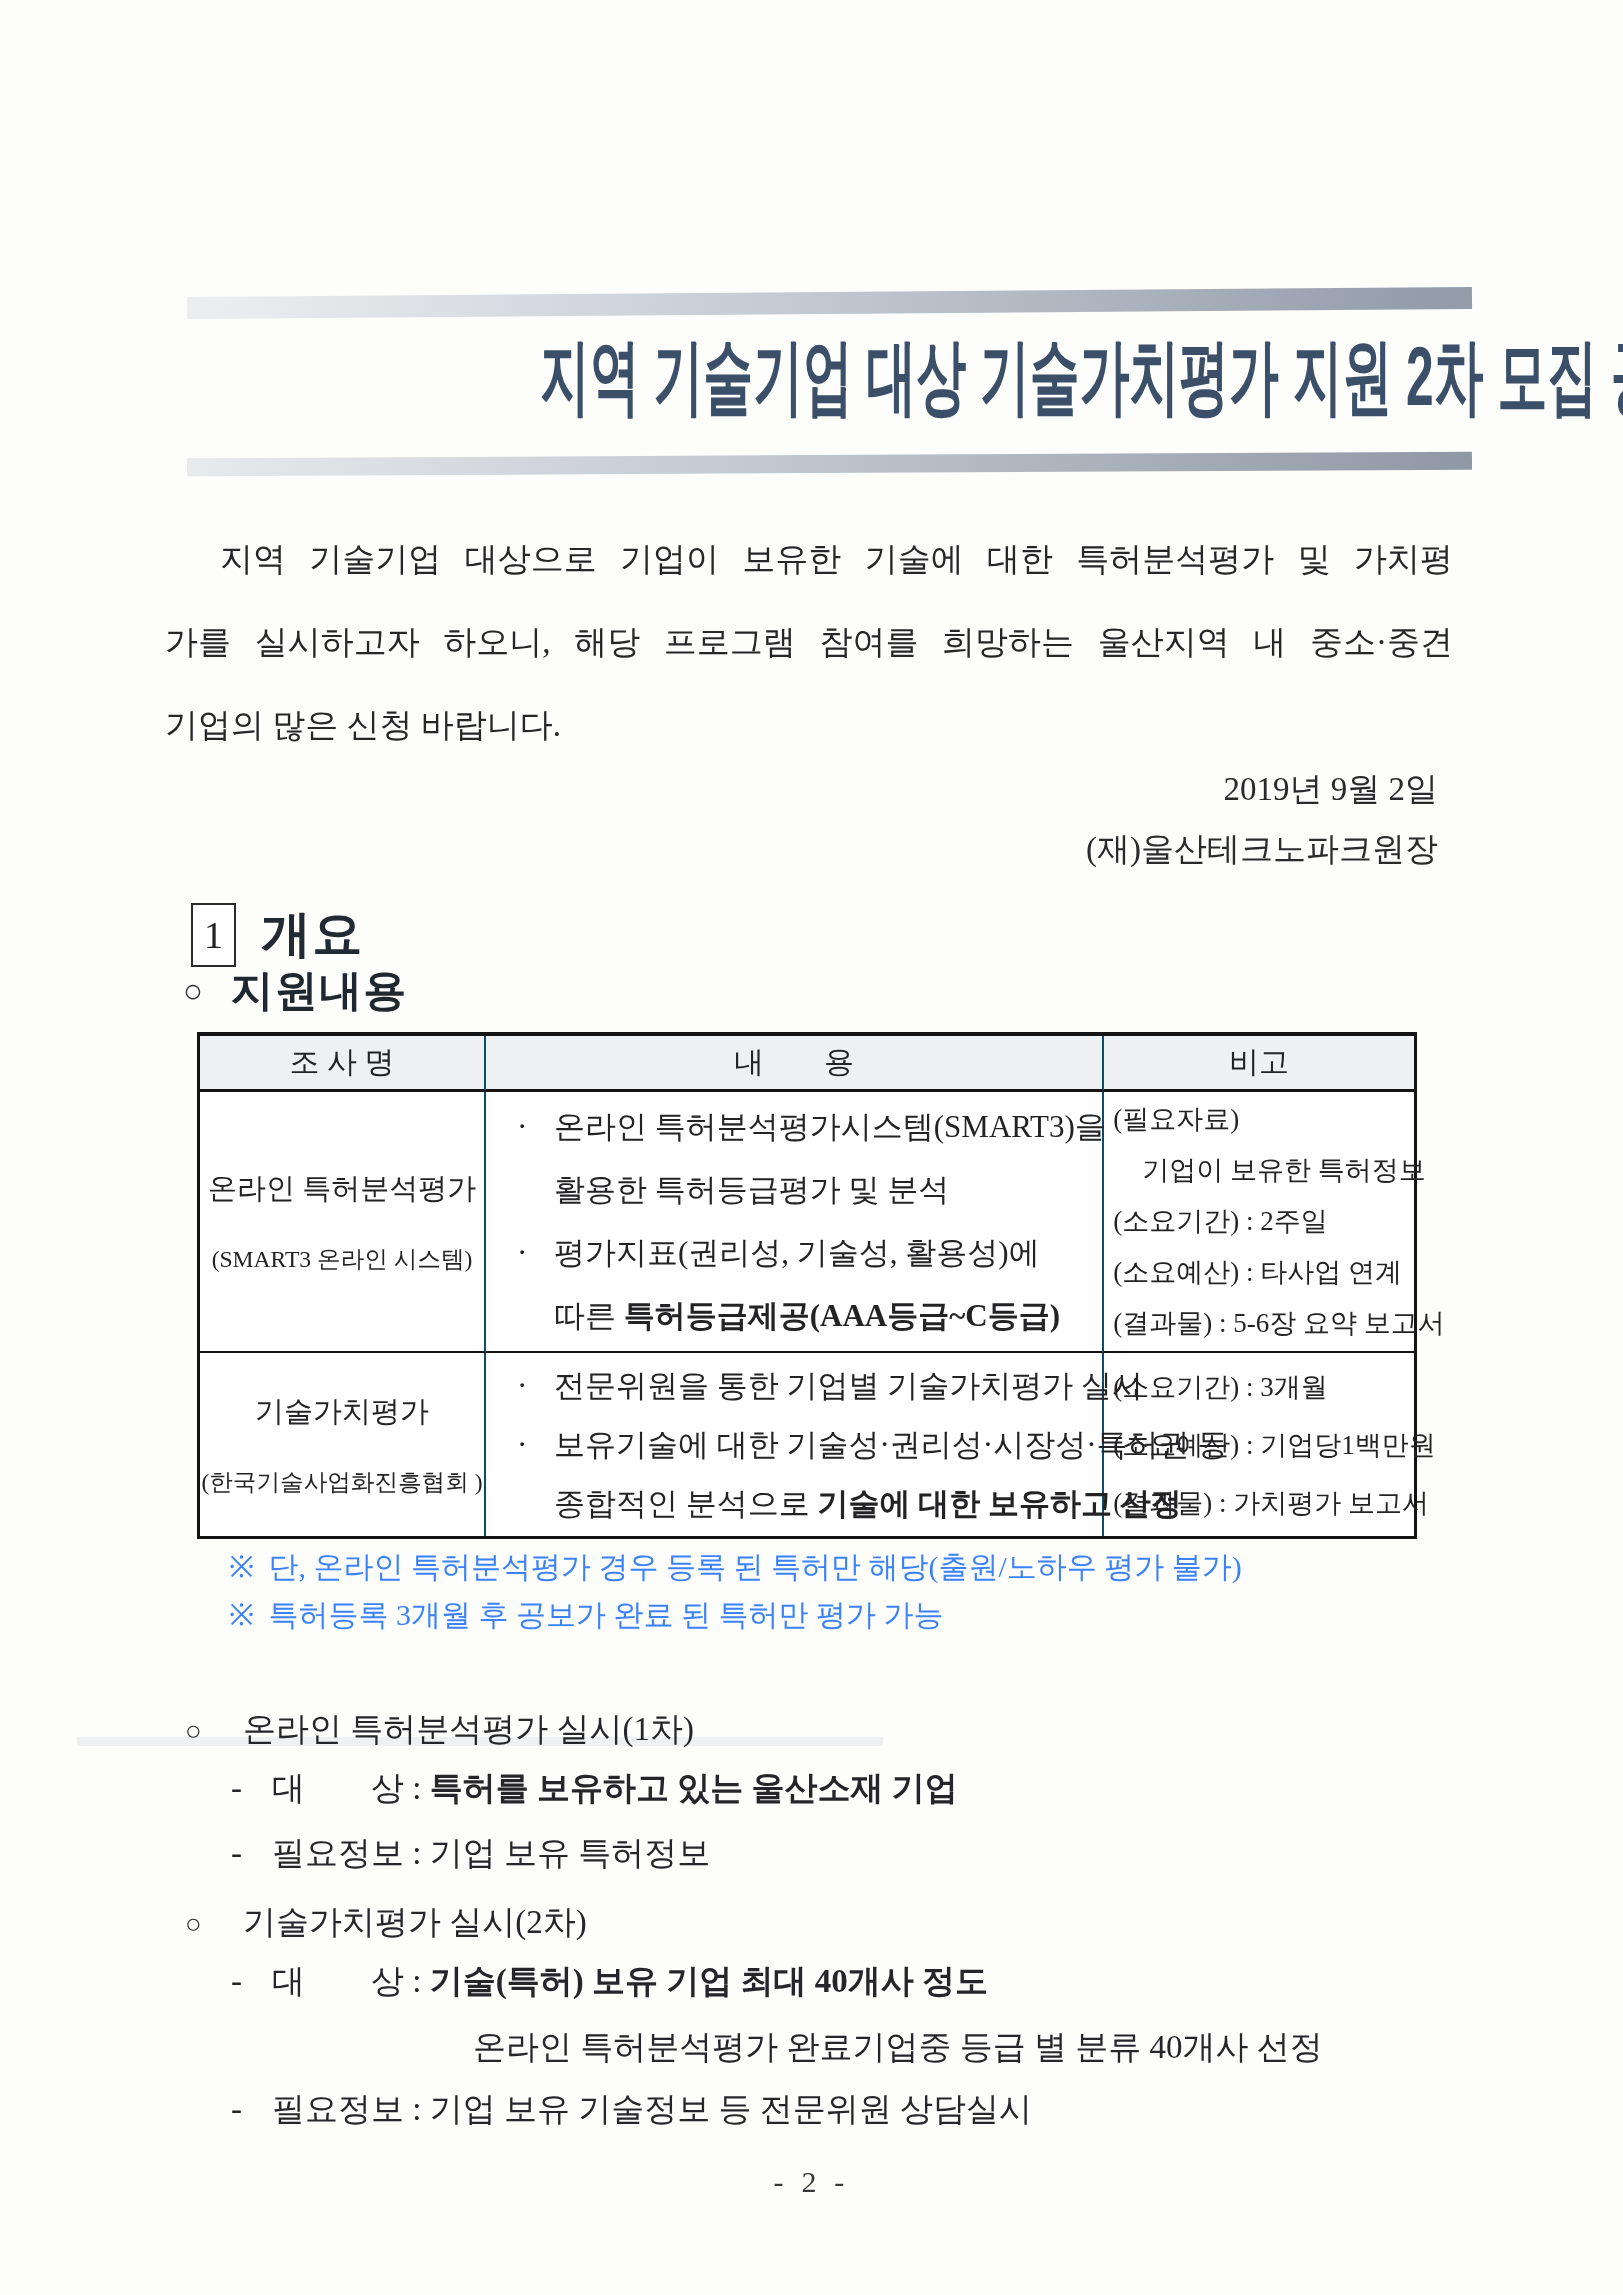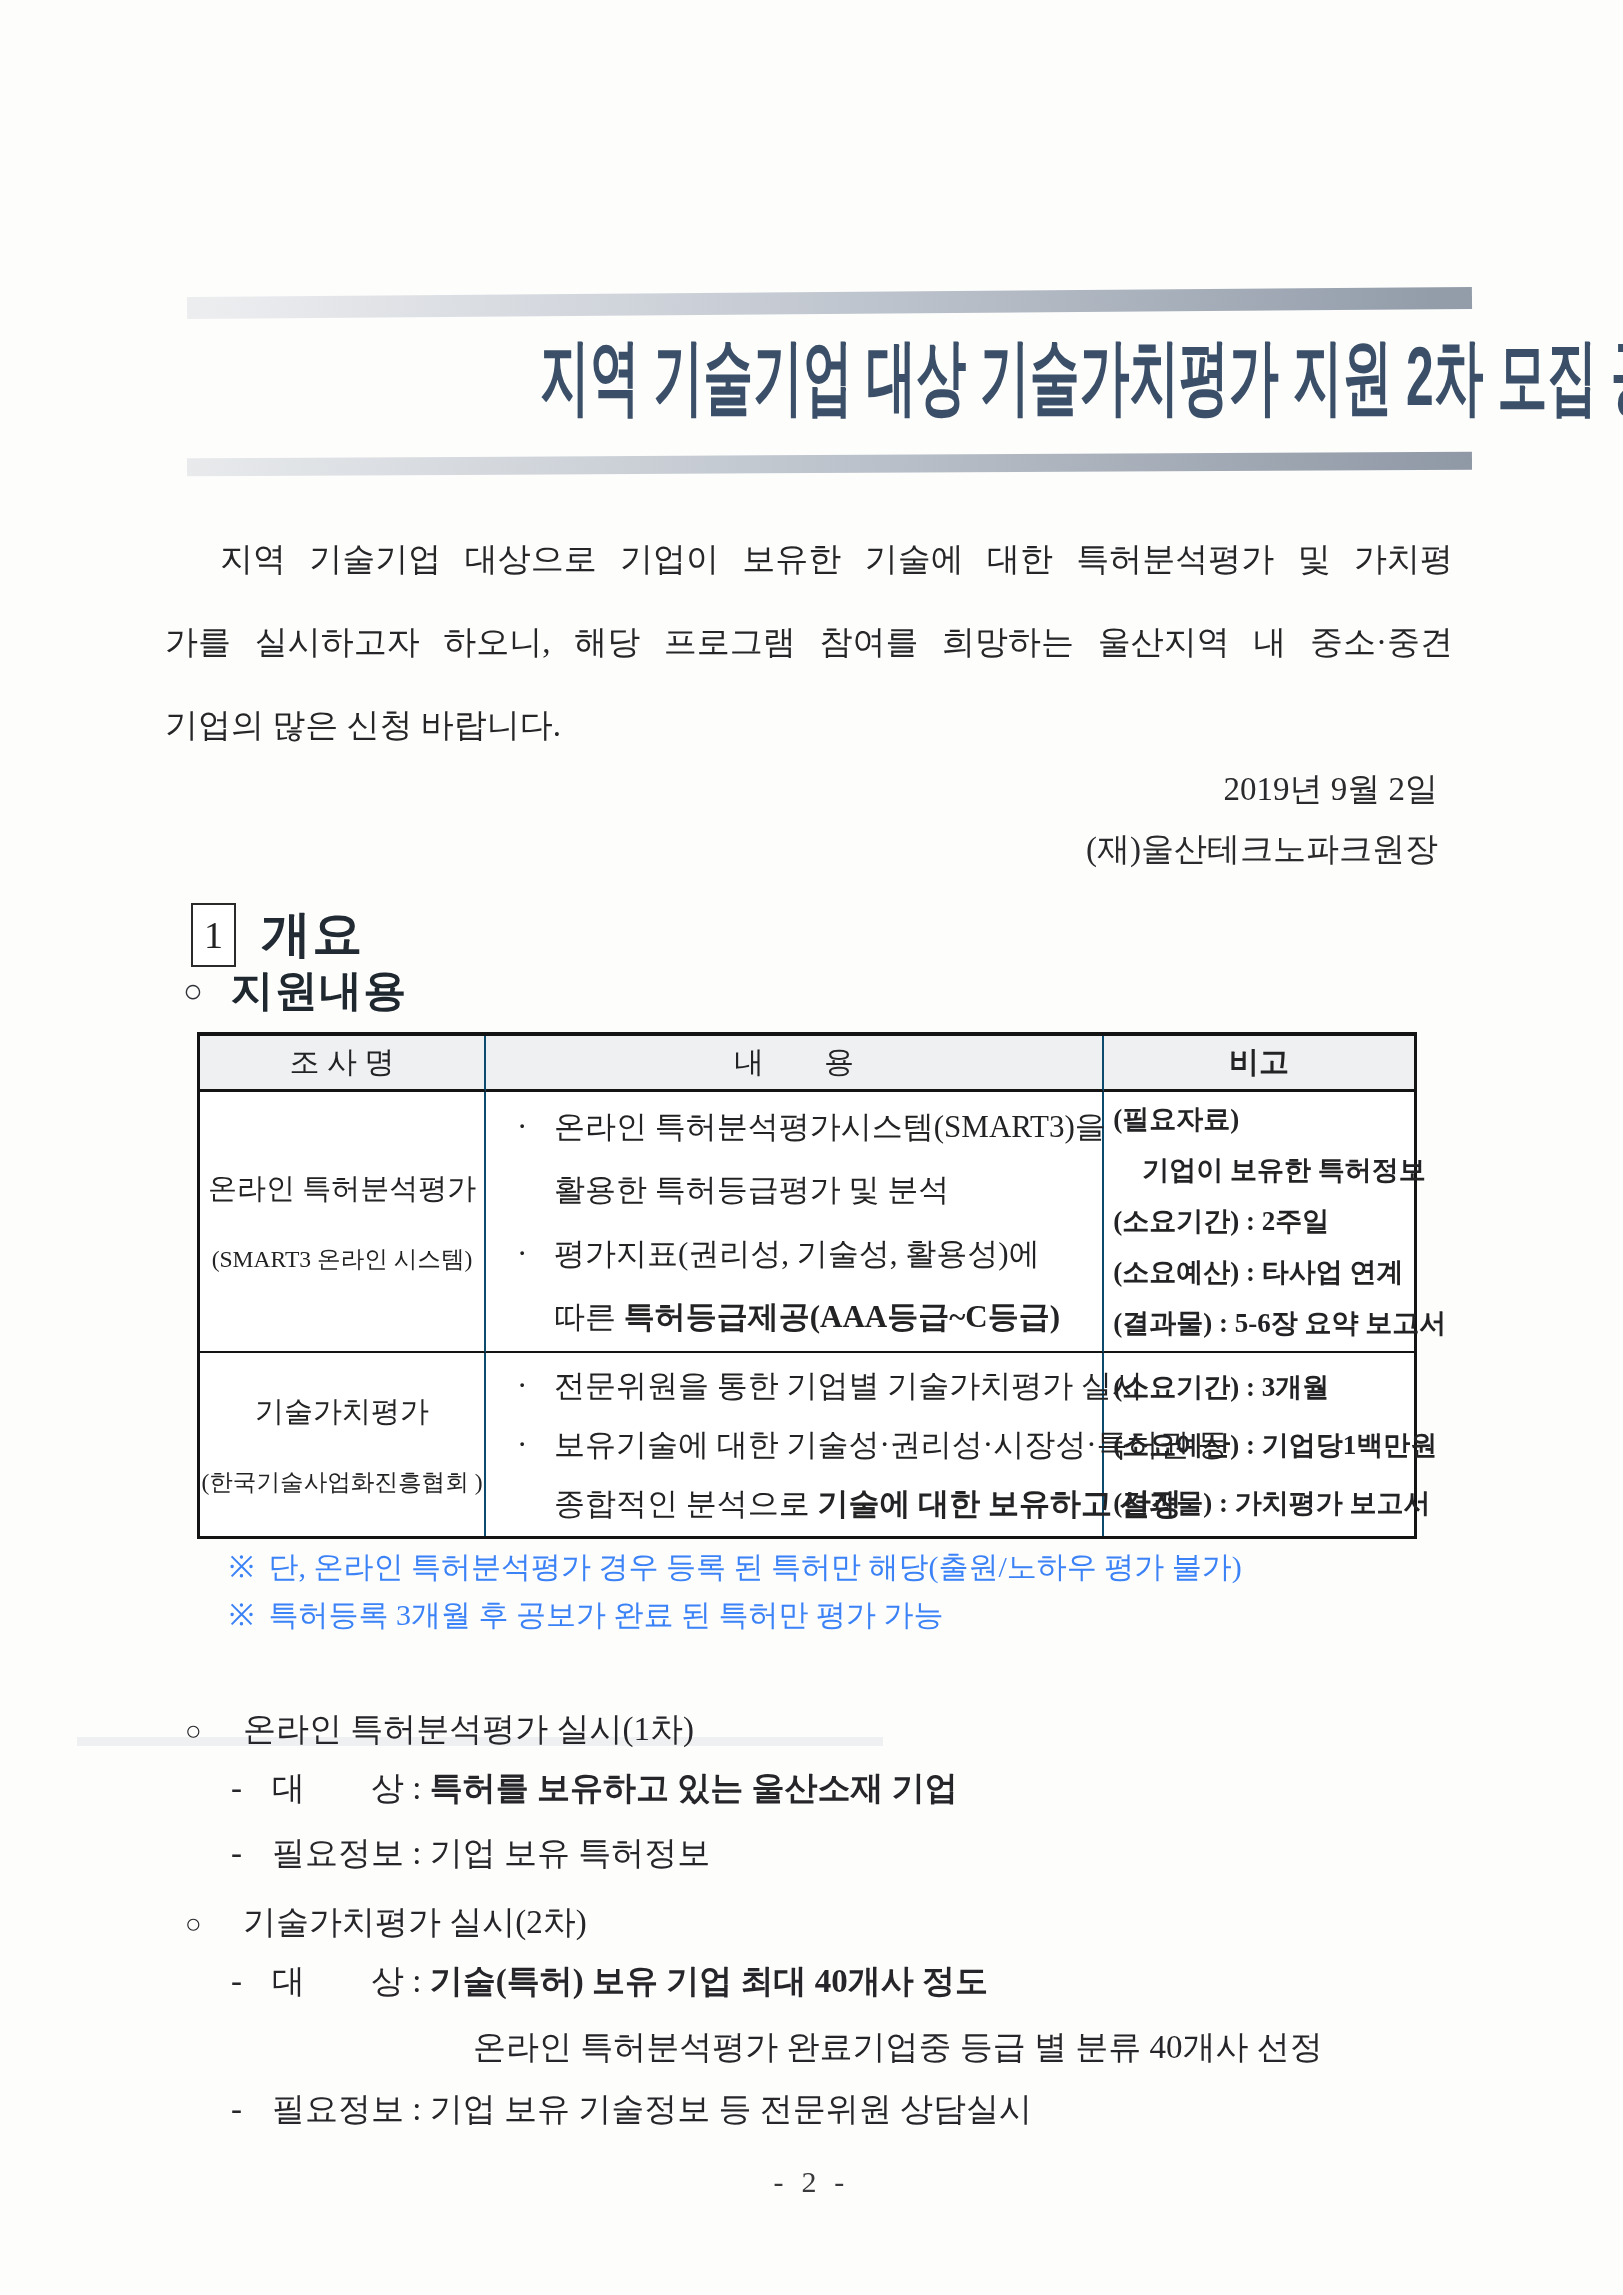--- a/index.html
+++ b/index.html
@@ -38,30 +38,30 @@
 
   .sub-head { position:absolute; left:183px; top:962px; display:flex; align-items:center; gap:27.5px; }
   .oval-lg { font-size:33px; color:#30343a; }
   .sub-title { font-weight:bold; font-size:43px; color:#20282f; letter-spacing:1.3px; }
 
   
   .tbl { position:absolute; left:197px; top:1032px;
     display:grid; grid-template-columns:286px 618px 310px; grid-template-rows:56px 261px 183px;
     border:3.3px solid #141414; border-top-width:4.6px; background:#fff; font-size:31px; color:#232325; }
   .tbl > div { box-sizing:border-box; border-right:2px solid #0c4a6e; border-bottom:2.6px solid #141414; }
-  .tbl > .lastcol { border-right:none;font-weight:bold; }
+  .tbl > .lastcol { border-right:none; }
   .tbl > .th { background:#eef0f2; border-bottom:3.9px solid #141414;
     display:flex; align-items:center; justify-content:center; font-size:30px; white-space:pre; }
   .tbl > .lastrow { border-bottom:none; }
 
   .name-cell { display:flex; flex-direction:column; align-items:center; justify-content:center; text-align:center; }
   .name-cell .nm { font-size:29px;text-align:right; }
   .name-cell .nm-sub { font-size:23.6px; margin-top:34px;text-align:center; }
 
-  .content-cell { display:flex; flex-direction:column; justify-content:space-between; padding:2.6px 9.2px 2.6px 31px; }
+  .content-cell { display:flex; flex-direction:column; justify-content:flex-start; padding:2.6px 9.2px 2.6px 31px; }
   .r1c2 { line-height:63px; }
   .r2c2 { line-height:59px; }
   .cl { white-space:nowrap; }
   .blt { display:inline-block; width:37px; }
   .cl.cont { padding-left:37px; }
   .cl b { font-weight:bold; }
 
   .remark-cell { display:flex; flex-direction:column; justify-content:center;
     padding:2.6px 5.2px 2.6px 9.2px; font-size:27px; }
   .r1c3 { line-height:51px; }

